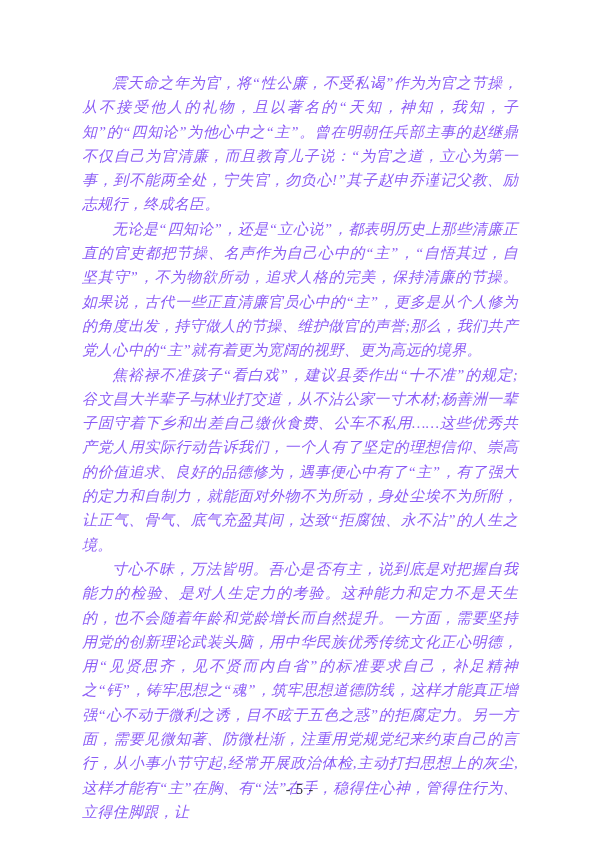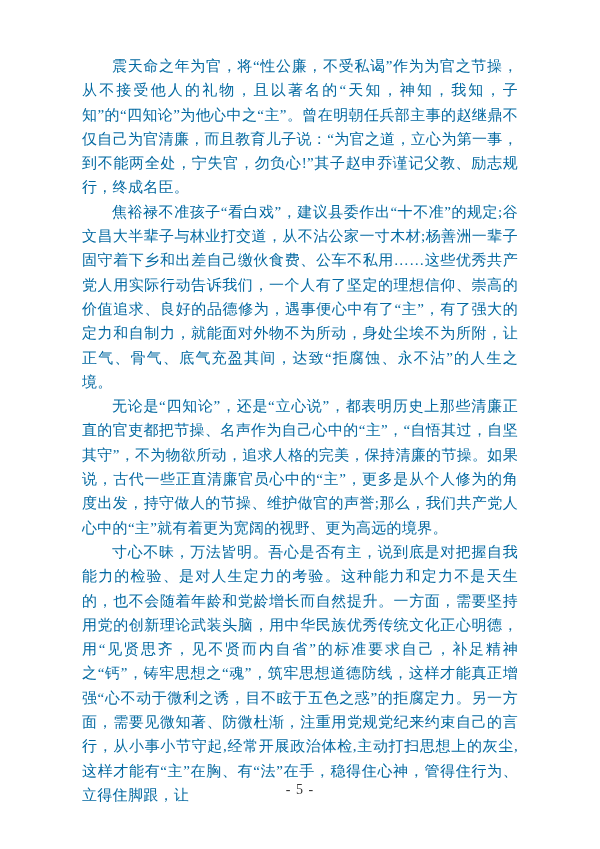--- a/index.html
+++ b/index.html
@@ -16,27 +16,28 @@
     position: relative;
     width: 600px;
     height: 849px;
     background: #ffffff;
     overflow: hidden;
   }
   .body-text {
     position: absolute;
     left: 82px;
     right: 82px;
-    top: 54px;
-    color: #0369a1;
+    top: 71px;
+    color: #8b5cf6;
     font-size: 15px;
     line-height: 24.3px;
     text-align: justify;
     text-justify: inter-ideograph;
     letter-spacing: 0.3px;
+    font-style: italic;
   }
   .para {
     margin: 0;
     padding: 0;
     text-indent: 2em;
   }
   .footer {
     position: absolute;
     left: 0;
     right: 0;
@@ -46,20 +47,20 @@
     font-size: 14px;
     letter-spacing: 1px;
   }
 </style>
 </head>
 <body>
 
 <div class="page">
   <div class="body-text">
     <p class="para">震天命之年为官，将“性公廉，不受私谒”作为为官之节操，从不接受他人的礼物，且以著名的“天知，神知，我知，子知”的“四知论”为他心中之“主”。曾在明朝任兵部主事的赵继鼎不仅自己为官清廉，而且教育儿子说：“为官之道，立心为第一事，到不能两全处，宁失官，勿负心!”其子赵申乔谨记父教、励志规行，终成名臣。</p>
+    <p class="para">无论是“四知论”，还是“立心说”，都表明历史上那些清廉正直的官吏都把节操、名声作为自己心中的“主”，“自悟其过，自坚其守”，不为物欲所动，追求人格的完美，保持清廉的节操。如果说，古代一些正直清廉官员心中的“主”，更多是从个人修为的角度出发，持守做人的节操、维护做官的声誉;那么，我们共产党人心中的“主”就有着更为宽阔的视野、更为高远的境界。</p>
     <p class="para">焦裕禄不准孩子“看白戏”，建议县委作出“十不准”的规定;谷文昌大半辈子与林业打交道，从不沾公家一寸木材;杨善洲一辈子固守着下乡和出差自己缴伙食费、公车不私用……这些优秀共产党人用实际行动告诉我们，一个人有了坚定的理想信仰、崇高的价值追求、良好的品德修为，遇事便心中有了“主”，有了强大的定力和自制力，就能面对外物不为所动，身处尘埃不为所附，让正气、骨气、底气充盈其间，达致“拒腐蚀、永不沾”的人生之境。</p>
-    <p class="para">无论是“四知论”，还是“立心说”，都表明历史上那些清廉正直的官吏都把节操、名声作为自己心中的“主”，“自悟其过，自坚其守”，不为物欲所动，追求人格的完美，保持清廉的节操。如果说，古代一些正直清廉官员心中的“主”，更多是从个人修为的角度出发，持守做人的节操、维护做官的声誉;那么，我们共产党人心中的“主”就有着更为宽阔的视野、更为高远的境界。</p>
     <p class="para">寸心不昧，万法皆明。吾心是否有主，说到底是对把握自我能力的检验、是对人生定力的考验。这种能力和定力不是天生的，也不会随着年龄和党龄增长而自然提升。一方面，需要坚持用党的创新理论武装头脑，用中华民族优秀传统文化正心明德，用“见贤思齐，见不贤而内自省”的标准要求自己，补足精神之“钙”，铸牢思想之“魂”，筑牢思想道德防线，这样才能真正增强“心不动于微利之诱，目不眩于五色之惑”的拒腐定力。另一方面，需要见微知著、防微杜渐，注重用党规党纪来约束自己的言行，从小事小节守起,经常开展政治体检,主动打扫思想上的灰尘,这样才能有“主”在胸、有“法”在手，稳得住心神，管得住行为、立得住脚跟，让</p>
   </div>
   <div class="footer">
     <span>- 5 -</span>
   </div>
 </div>
 
 </body></html>

